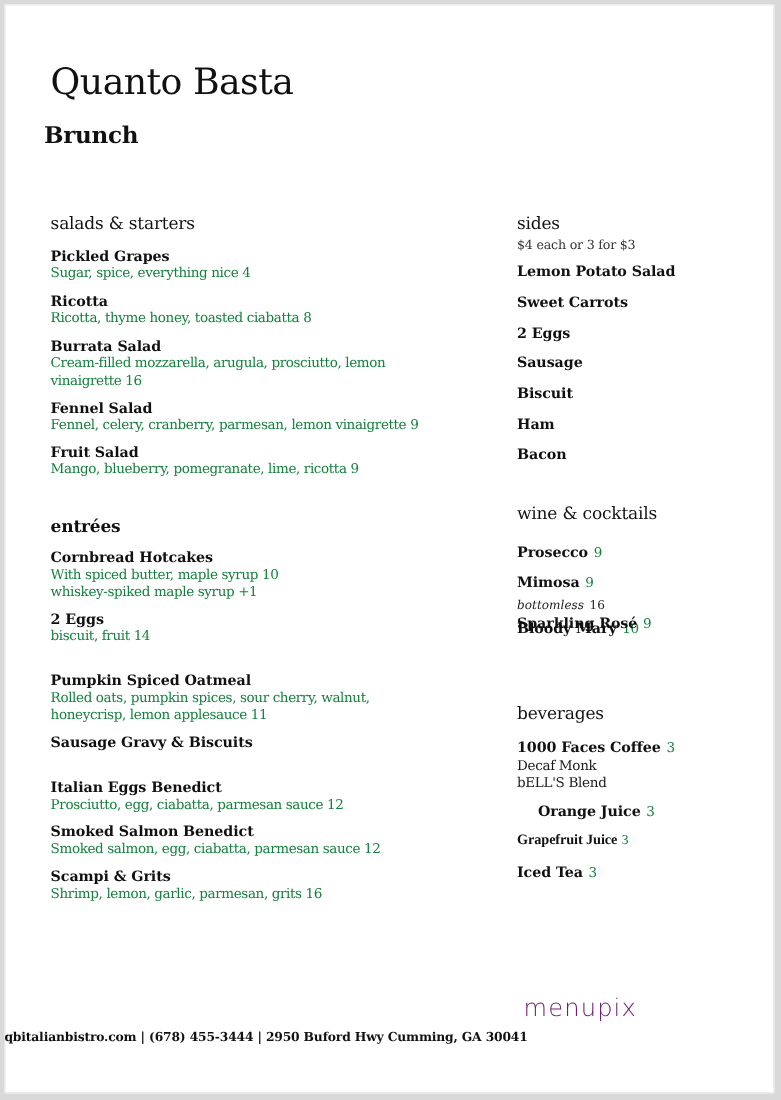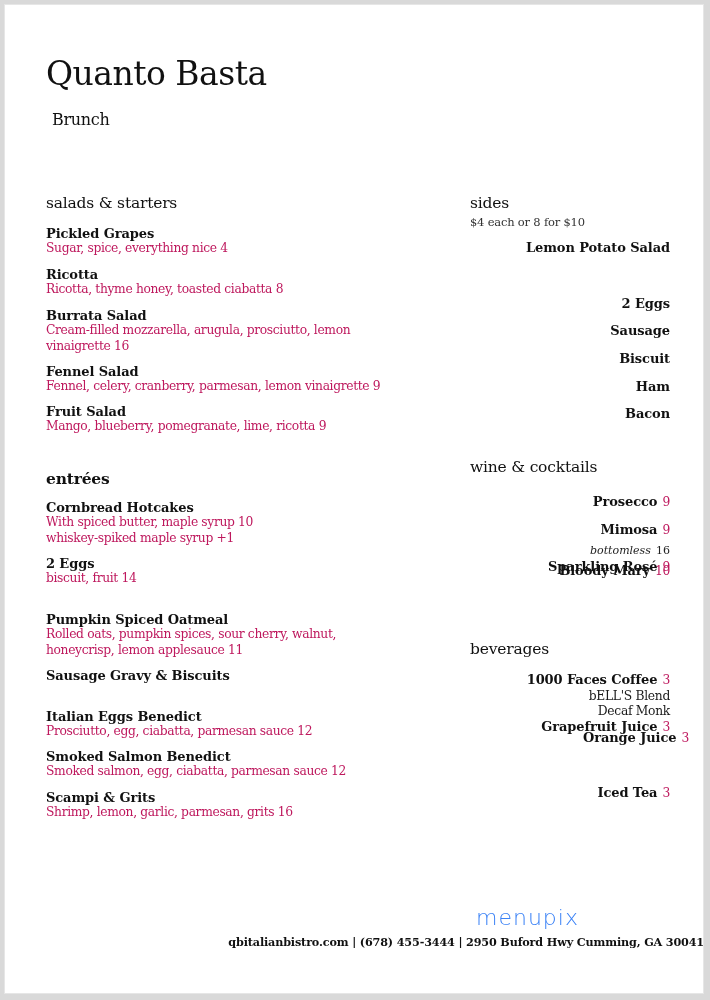--- a/index.html
+++ b/index.html
@@ -10,45 +10,45 @@
     color: #111;
     position: relative;
   }
   .page {
     position: absolute; left: 4px; top: 4px; width: 700px; height: 990px;
     background: #ffffff;
     box-shadow: inset 0 0 0 1px #e6e6e6;
   }
   .abs { position: absolute; }
   .title { left: 42px; top: 50px; font-size: 33px; letter-spacing: -0.5px; font-weight: normal; margin: 0; }
-  .subtitle { left: 48px; top: 106px; font-size: 16px; letter-spacing: -0.3px; font-weight: normal; margin: 0; }
+  .subtitle { left: 36px; top: 106px; font-size: 21px; letter-spacing: -0.3px; font-weight: bold; margin: 0; }
 
   .sec-title { font-size: 15.5px; font-weight: normal; margin: 0; letter-spacing: -0.2px; }
   .sec-note { font-size: 11.5px; color: #333; margin-top: 1px; letter-spacing: -0.2px; }
 
   .item-name { font-size: 13px; font-weight: bold; letter-spacing: -0.1px; line-height: 15px; }
-  .item-desc { font-size: 12.3px; line-height: 15.5px; letter-spacing: -0.35px; color: #be185d; }
+  .item-desc { font-size: 12.3px; line-height: 15.5px; letter-spacing: -0.35px; color: #15803d; }
   .price { font-weight: normal; }
 
   .left-col { left: 42px; width: 380px; }
   .right-col { left: 466px; width: 200px; }
 
   .item { position: absolute; left: 0; width: 100%; }
 
   .side-name { font-size: 13px; font-weight: bold; letter-spacing: -0.1px; line-height: 15px; }
   .drink-sub { font-size: 11px; font-style: italic; color: #222; line-height: 13px; }
   .bev-sub { font-size: 12.3px; line-height: 15px; letter-spacing: -0.3px; color: #1a1a1a; }
 
   .footer {
-    left: 0; width: 700px; top: 931px; text-align: right;
+    left: 0; width: 700px; top: 931px; text-align: left;
     font-size: 11.2px; font-weight: bold; letter-spacing: -0.15px;
   }
   .watermark {
     left: 472px; top: 901px; font-family: "DejaVu Sans", sans-serif;
-    font-size: 22px; color: #3b82f6; letter-spacing: 1px; font-weight: 300;
+    font-size: 22px; color: #701a75; letter-spacing: 1px; font-weight: 300;
   }
 </style>
 </head>
 <body>
 
 <div class="page">
 
   <h1 class="abs title">Quanto Basta</h1>
   <h2 class="abs subtitle">Brunch</h2>
 
@@ -104,26 +104,27 @@
     <div class="item" style="top:745px;">
       <div class="item-name">Smoked Salmon Benedict</div>
       <div class="item-desc">Smoked salmon, egg, ciabatta, parmesan sauce  12</div>
     </div>
     <div class="item" style="top:786px;">
       <div class="item-name">Scampi &amp; Grits</div>
       <div class="item-desc">Shrimp, lemon, garlic, parmesan, grits  16</div>
     </div>
   </div>
 
-  <div class="abs right-col" style="top:0;height:900px;text-align:right;">
+  <div class="abs right-col" style="top:0;height:900px;">
 
     <div class="abs sec-title" style="top:190px;">sides</div>
-    <div class="abs sec-note" style="top:210px;">$4 each or 8 for $10</div>
+    <div class="abs sec-note" style="top:210px;">$4 each or 3 for $3</div>
 
     <div class="item side-name" style="top:236px;">Lemon Potato Salad</div>
+    <div class="item side-name" style="top:264px;">Sweet Carrots</div>
     <div class="item side-name" style="top:292px;">2 Eggs</div>
     <div class="item side-name" style="top:319px;">Sausage</div>
     <div class="item side-name" style="top:347px;">Biscuit</div>
     <div class="item side-name" style="top:402px;">Bacon</div>
     <div class="item side-name" style="top:375px;">Ham</div>
 
     <div class="abs sec-title" style="top:454px;">wine &amp; cocktails</div>
 
     <div class="item" style="top:487px;">
       <span class="side-name">Prosecco</span>
@@ -144,28 +145,28 @@
     <div class="item" style="top:552px;">
       <span class="side-name">Sparkling Rosé</span>
       <span class="item-desc price">9</span>
     </div>
 
     <div class="abs sec-title" style="top:636px;">beverages</div>
 
     <div class="item" style="top:665px;">
       <span class="side-name">1000 Faces Coffee</span>
       <span class="item-desc price">3</span>
+      <div class="bev-sub">Decaf Monk</div>
       <div class="bev-sub">bELL'S Blend</div>
-      <div class="bev-sub">Decaf Monk</div>
     </div>
     <div class="item" style="top:723px;margin-left:19px;">
       <span class="side-name">Orange Juice</span>
       <span class="item-desc price">3</span>
     </div>
-    <div class="item" style="top:712px;">
+    <div class="item" style="top:750px;font-family:Liberation Serif, serif;">
       <span class="side-name">Grapefruit Juice</span>
       <span class="item-desc price">3</span>
     </div>
     <div class="item" style="top:778px;">
       <span class="side-name">Iced Tea</span>
       <span class="item-desc price">3</span>
     </div>
   </div>
 
   <div class="abs watermark">menupix</div>

